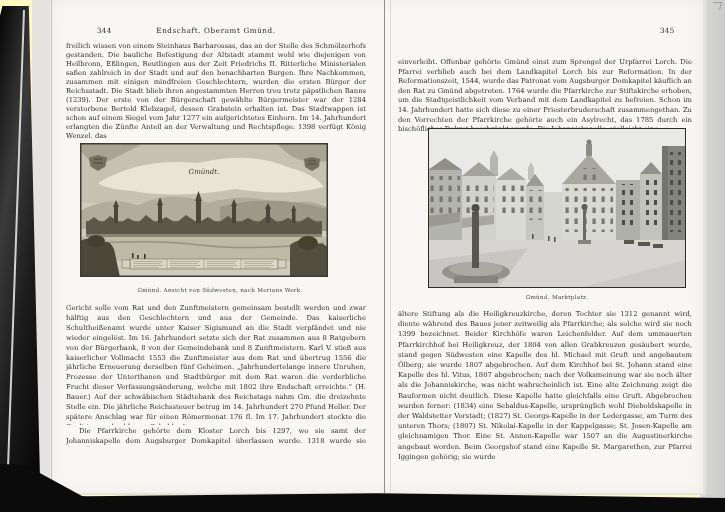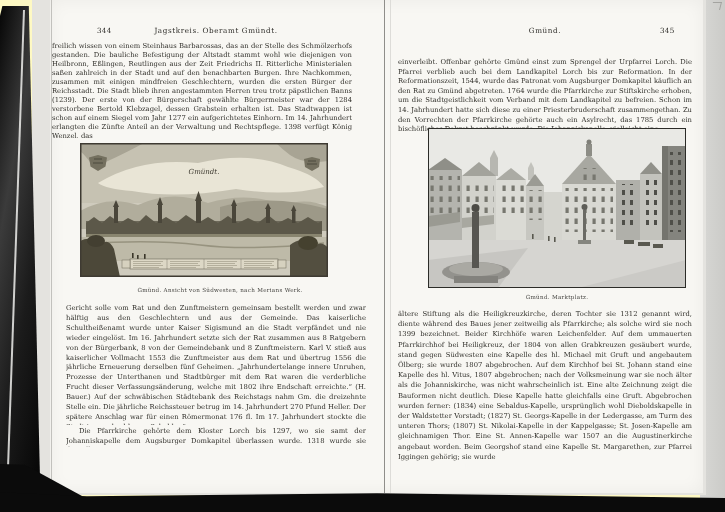--- a/index.html
+++ b/index.html
@@ -38,21 +38,21 @@
   .pagenum { position:absolute; top:26px; font-size:7.2px; letter-spacing:.3px; }
   .running-title { position:absolute; top:26px; font-size:7.2px; letter-spacing:.6px;
     text-align:center; }
   .lp-pagenum { left:97px; }
   .lp-title { left:66px; width:300px; }
   .rp-title { left:398px; width:294px; }
   .rp-pagenum { left:660px;text-align:right; }
 
   .body-text { position:absolute; text-align:justify; font-size:6.8px;
     color:#302f2a; }
-  .lp-p1 { left:52px; top:42px; width:300px; line-height:9.0px; height:96px; overflow:hidden; }
+  .lp-p1 { left:66px; top:42px; width:300px; line-height:9.0px; height:96px; overflow:hidden; }
   .lp-p2 { left:66px; top:304px; width:300px; line-height:9.9px; height:121px; overflow:hidden; }
   .lp-p3 { left:66px; top:427px; width:300px; line-height:9.5px; text-indent:13px;
     height:20px; overflow:hidden; }
   .rp-p1 { left:398px; top:58px; width:294px; line-height:9.6px; height:79px; overflow:hidden; }
   .rp-p2 { left:398px; top:309px; width:294px; line-height:10.2px; height:155px; overflow:hidden; }
 
   .figure { position:absolute; }
   .engraving-box { left:80px; top:143px; width:248px; height:134px; }
   .photo-box { left:428px; top:128px; width:258px; height:160px; }
   .figure svg { display:block; width:100%; height:100%; }
@@ -72,21 +72,21 @@
   <div class="page-edge-line"></div>
   <div class="gutter-line"></div>
   <div class="gutter-crease"></div>
   <div class="left-edge-strip"></div>
   <div class="edge-highlight"></div>
   <div class="bottom-wedge"></div>
   <div class="bottom-strip"></div>
   <div class="corner-mark"></div>
 
   <div class="pagenum lp-pagenum">344</div>
-  <div class="running-title lp-title">Jagstkreis. Oberamt Gmündt.</div>
+  <div class="running-title lp-title">Endschaft. Oberamt Gmünd.</div>
 
   <div class="body-text lp-p1">freilich wissen von einem Steinhaus Barbarossas, das an der Stelle des Schmölzerhofs gestanden. Die bauliche Befestigung der Altstadt stammt wohl wie diejenigen von Heilbronn, Eßlingen, Reutlingen aus der Zeit Friedrichs II. Ritterliche Ministerialen saßen zahlreich in der Stadt und auf den benachbarten Burgen. Ihre Nachkommen, zusammen mit einigen mindfreien Geschlechtern, wurden die ersten Bürger der Reichsstadt. Die Stadt blieb ihren angestammten Herren treu trotz päpstlichen Banns (1239). Der erste von der Bürgerschaft gewählte Bürgermeister war der 1284 verstorbene Bertold Klebzagel, dessen Grabstein erhalten ist. Das Stadtwappen ist schon auf einem Siegel vom Jahr 1277 ein aufgerichtetes Einhorn. Im 14. Jahrhundert erlangten die Zünfte Anteil an der Verwaltung und Rechtspflege. 1398 verfügt König Wenzel, das</div>
 
   <div class="figure engraving-box">
     <svg viewBox="0 0 248 134" preserveAspectRatio="none">
       <rect x="0" y="0" width="248" height="134" fill="#cfcbbd"></rect>
       <rect x="0" y="0" width="248" height="60" fill="#c6c2b2"></rect>
       <path d="M18,40 Q60,14 118,20 Q170,8 208,24 Q236,32 244,44 Q206,54 156,46 Q96,56 52,48 Q26,46 18,40 Z" fill="#e9e5d6"></path>
       <path d="M0,0 H64 Q34,16 14,24 Q5,12 0,8 Z" fill="#a8a494"></path>
       <path d="M196,0 H248 V18 Q224,22 210,12 Q202,6 196,0 Z" fill="#a8a494"></path>
@@ -144,21 +144,20 @@
         <rect x="198" y="117" width="8" height="8" fill="#d6d1bf" stroke="#6c6859" stroke-width="0.5"></rect>
       </g>
       <rect x="0.75" y="0.75" width="246.5" height="132.5" fill="none" stroke="#3e3a32" stroke-width="1.5"></rect>
     </svg>
   </div>
   <div class="caption lp-caption">Gmünd. Ansicht von Südwesten, nach Merians Werk.</div>
 
   <div class="body-text lp-p2">Gericht solle vom Rat und den Zunftmeistern gemeinsam bestellt werden und zwar hälftig aus den Geschlechtern und aus der Gemeinde. Das kaiserliche Schultheißenamt wurde unter Kaiser Sigismund an die Stadt verpfändet und nie wieder eingelöst. Im 16. Jahrhundert setzte sich der Rat zusammen aus 8 Ratgebern von der Bürgerbank, 8 von der Gemeindebank und 8 Zunftmeistern. Karl V. stieß aus kaiserlicher Vollmacht 1553 die Zunftmeister aus dem Rat und übertrug 1556 die jährliche Erneuerung derselben fünf Geheimen. „Jahrhundertelange innere Unruhen, Prozesse der Unterthanen und Stadtbürger mit dem Rat waren die verderbliche Frucht dieser Verfassungsänderung, welche mit 1802 ihre Endschaft erreichte.“ (H. Bauer.) Auf der schwäbischen Städtebank des Reichstags nahm Gm. die dreizehnte Stelle ein. Die jährliche Reichssteuer betrug im 14. Jahrhundert 270 Pfund Heller. Der spätere Anschlag war für einen Römermonat 176 fl. Im 17. Jahrhundert stockte die Stadt in „unabsehbaren Schulden“.</div>
   <div class="body-text lp-p3">Die Pfarrkirche gehörte dem Kloster Lorch bis 1297, wo sie samt der Johanniskapelle dem Augsburger Domkapitel überlassen wurde. 1318 wurde sie denselben</div>
 
-  <div class="running-title rp-title">Gmünd.</div>
   <div class="pagenum rp-pagenum">345</div>
 
   <div class="body-text rp-p1">einverleibt. Offenbar gehörte Gmünd einst zum Sprengel der Urpfarrei Lorch. Die Pfarrei verblieb auch bei dem Landkapitel Lorch bis zur Reformation. In der Reformationszeit, 1544, wurde das Patronat vom Augsburger Domkapitel käuflich an den Rat zu Gmünd abgetreten. 1764 wurde die Pfarrkirche zur Stiftskirche erhoben, um die Stadtgeistlichkeit vom Verband mit dem Landkapitel zu befreien. Schon im 14. Jahrhundert hatte sich diese zu einer Priesterbruderschaft zusammengethan. Zu den Vorrechten der Pfarrkirche gehörte auch ein Asylrecht, das 1785 durch ein bischöfliches Dekret beschränkt wurde. Die Johanniskapelle, vielleicht eine</div>
 
   <div class="figure photo-box">
     <svg viewBox="0 0 258 160" preserveAspectRatio="none">
       <defs>
         <pattern id="win" width="9" height="11" patternUnits="userSpaceOnUse">
           <rect x="2.5" y="2.5" width="3.2" height="5.5" fill="#77776f"></rect>
         </pattern>

